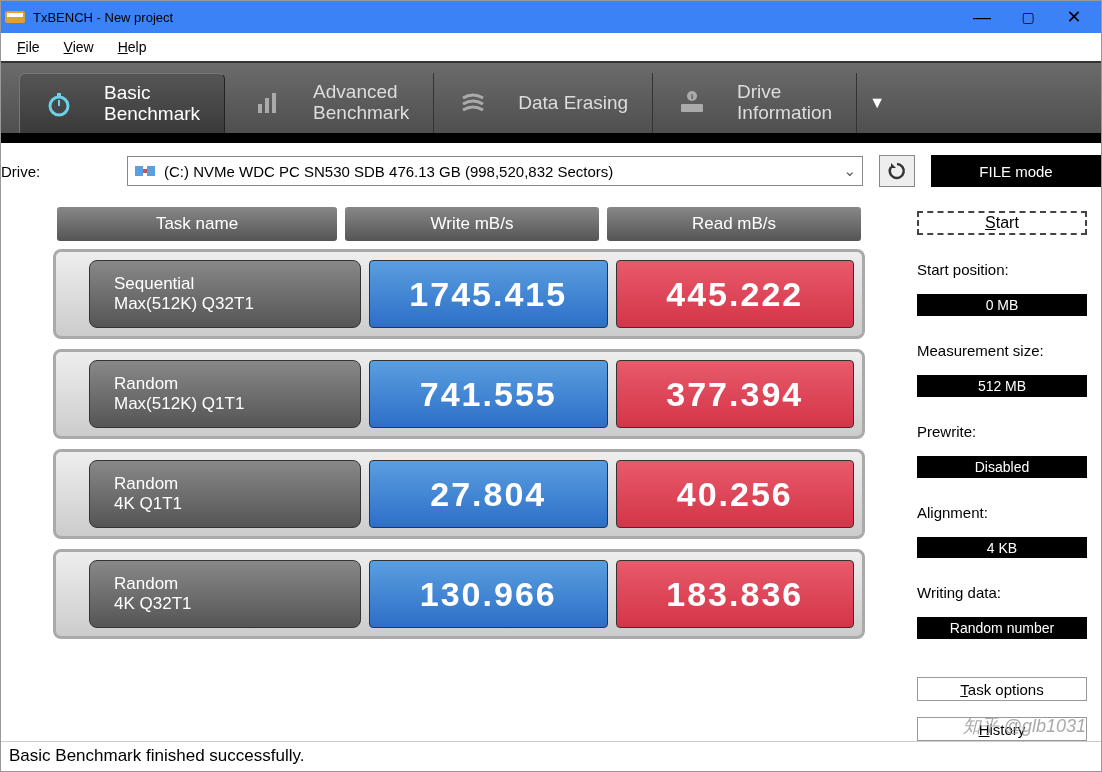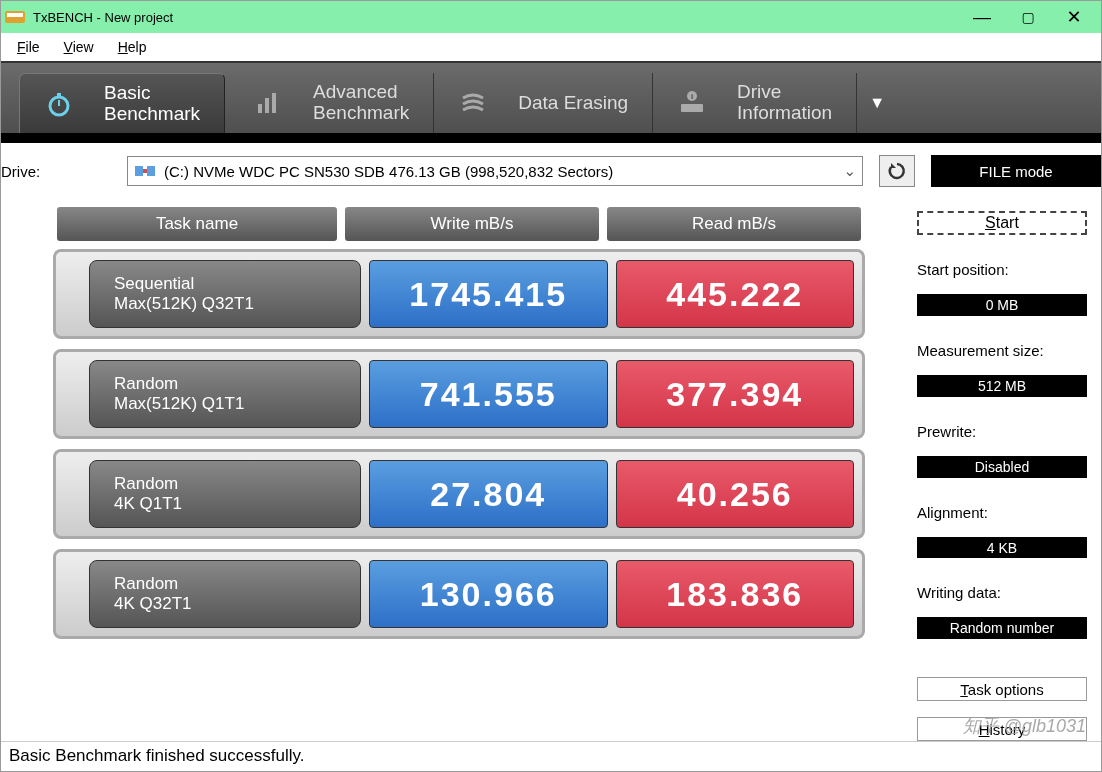--- a/index.html
+++ b/index.html
@@ -1,18 +1,18 @@
 <!DOCTYPE html>
 <html><head>
 <meta charset="utf-8">
 <style>
 * { box-sizing: border-box; margin: 0; padding: 0; font-family: "Segoe UI", Tahoma, sans-serif; }
 body { width: 1102px; height: 772px; background: #fff; border: 1px solid #999; display: flex; flex-direction: column; overflow: hidden; }
 
-.titlebar { height: 32px; display: flex; align-items: center; padding: 0 4px; background: #86efac; }
+.titlebar { height: 32px; display: flex; align-items: center; padding: 0 4px; background: #3b82f6; }
 .titlebar .app-icon { width: 20px; height: 16px; margin-right: 8px; }
 .titlebar .title { font-size: 13px; flex: 1; }
 .win-btns { display: flex; }
 .win-btn { width: 46px; height: 30px; display: flex; align-items: center; justify-content: center; font-size: 14px; cursor: pointer; }
 .win-btn.min { font-size: 18px; }
 .win-btn.close { font-size: 18px; }
 
 .menubar { height: 28px; display: flex; align-items: center; gap: 24px; padding: 0 16px; background: #fff; font-size: 14px; }
 .menubar span { cursor: pointer; }
 .menubar span::first-letter { text-decoration: underline; }

